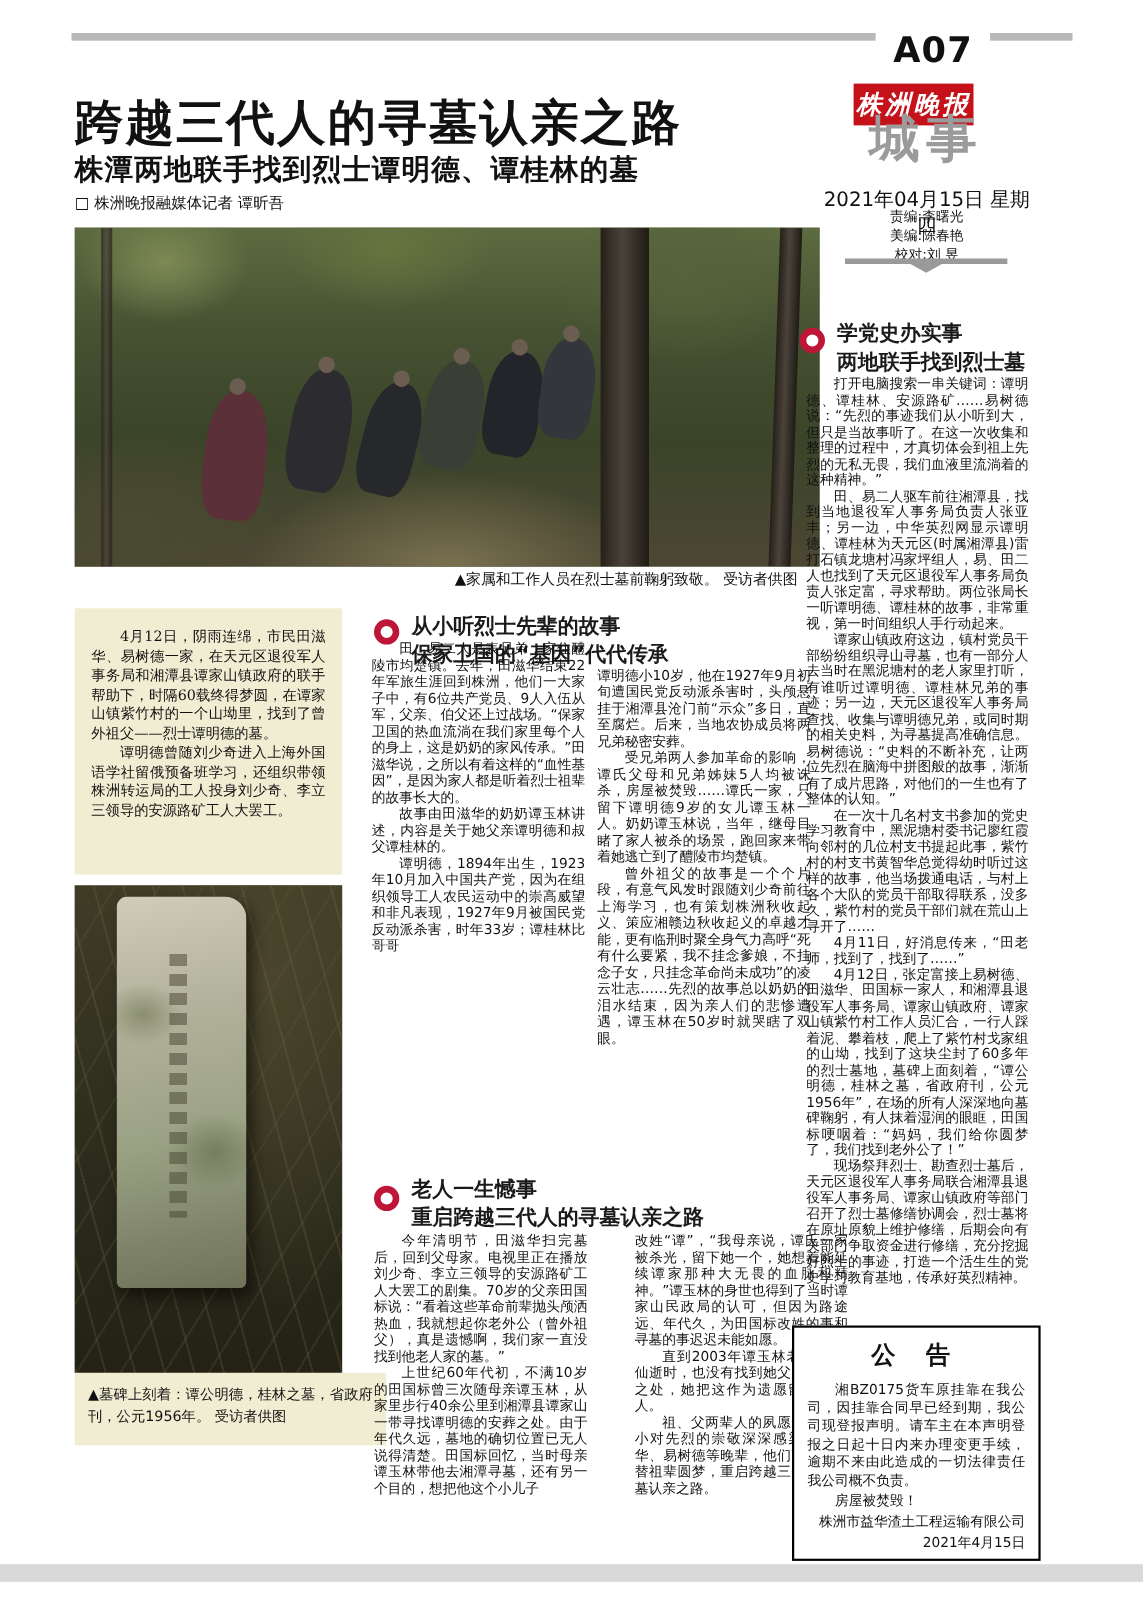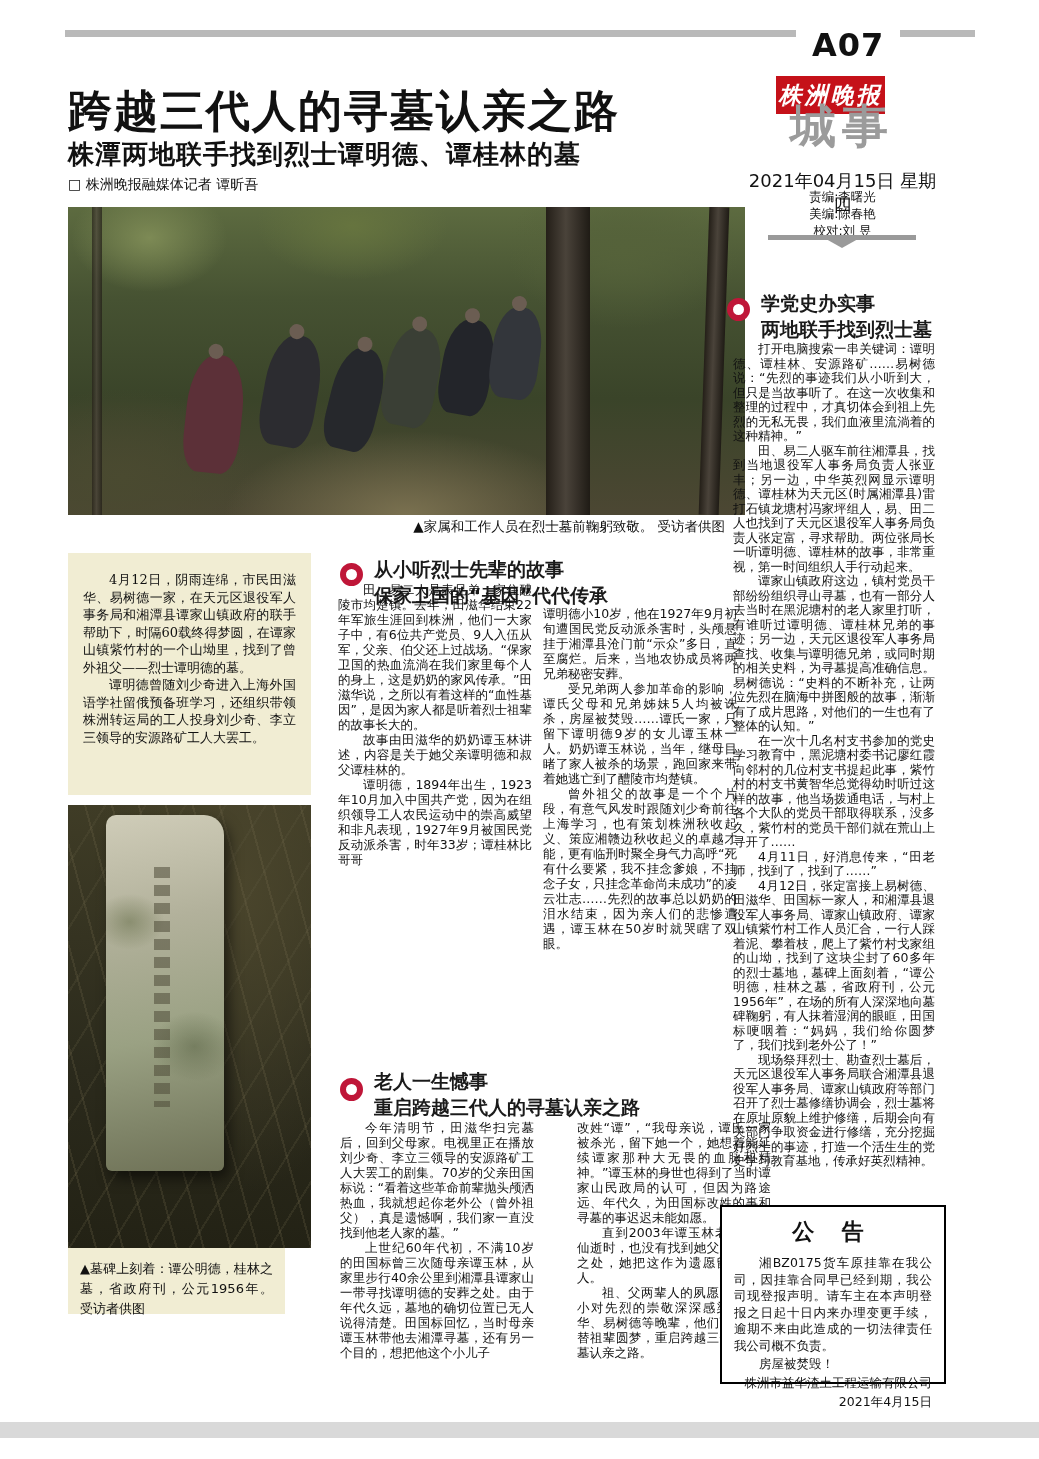--- a/index.html
+++ b/index.html
@@ -76,21 +76,21 @@
             linear-gradient(180deg,#3f3c26,#2b2a1c 60%,#232215);}
   .stone{position:absolute;left:38px;top:10px;width:118px;height:356px;
          border-radius:10px 20px 6px 6px;
          background-image:
            radial-gradient(ellipse 50px 40px at 20% 30%, rgba(90,100,60,.45) 0%, rgba(0,0,0,0) 70%),
            radial-gradient(ellipse 60px 50px at 75% 65%, rgba(70,80,50,.4) 0%, rgba(0,0,0,0) 70%),
            linear-gradient(170deg,#cfccb8 0%,#b2b19b 30%,#9aa183 62%,#7f8468 85%,#6f7257 100%);
          box-shadow:5px 7px 14px rgba(0,0,0,.55);}
   .inscription{position:absolute;left:48px;top:52px;width:16px;height:240px;opacity:.55;
          background:repeating-linear-gradient(180deg,#4e4b38 0 11px,rgba(0,0,0,0) 11px 18px);}
-  .beige2{position:absolute;left:68px;top:1248px;width:217px;height:66px;background:#f1edd3;
+  .beige2{position:absolute;left:68px;top:1248px;width:283px;height:66px;background:#f1edd3;
           box-sizing:border-box;padding:11px 12px;font-size:13px;line-height:20px;
           text-align:justify;}
 
   
   .ring{position:absolute;width:11px;height:11px;border:6px solid #bf1638;border-radius:50%;
         background:#fff;}
   .sec-h{position:absolute;font-size:19px;font-weight:bold;line-height:26px;color:#1a1a1a;}
   .sec-h .l2{letter-spacing:0;}
 
   
@@ -98,21 +98,21 @@
   .body p{margin:0;text-indent:2em;text-align:justify;font-size:12.5px;line-height:15px;}
   .cont p:first-child{text-indent:0;}
   .s1c1{left:338px;top:582px;width:194px;}
   .s1c2{left:543px;top:606px;width:194px;}
   .s2c1{left:340px;top:1120px;width:194px;}
   .s2c2{left:543px;top:1120px;width:194px;margin-left:34px;}
   .s3body{left:733px;top:342px;width:202px;}
   .s3body p{line-height:14.5px;}
 
   
-  .notice{position:absolute;left:720px;top:1205px;width:226px;height:179px;border:2px solid #000;
+  .notice{position:absolute;left:720px;top:1205px;width:226px;height:214px;border:2px solid #000;
           box-sizing:border-box;padding:8px 12px;background:#fff;}
   .notice-title{text-align:center;font-size:22px;font-weight:bold;letter-spacing:10px;margin:2px 0 8px;}
   .notice-body p{margin:0;text-indent:2em;text-align:justify;font-size:12.5px;line-height:16.5px;}
   .notice-decl{text-indent:2em;font-size:12.5px;line-height:19px;margin:0;}
   .notice-company,.notice-date{text-align:right;font-size:12.5px;line-height:19px;margin:0;}
 </style>
 </head>
 <body>
 
 <div class="page">

